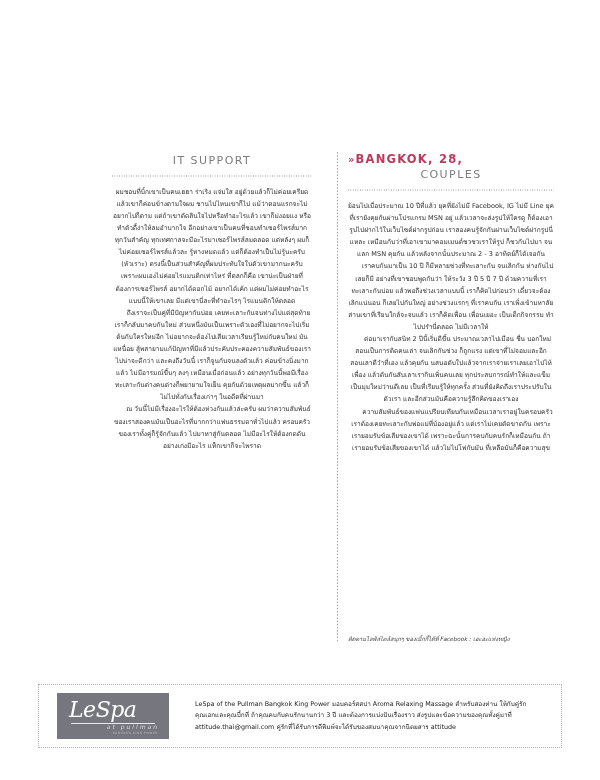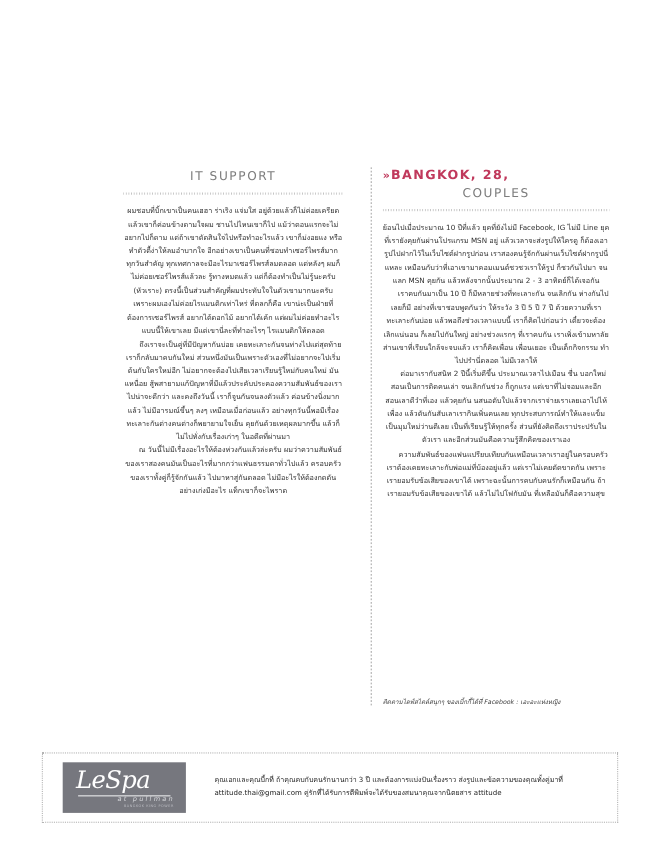--- a/index.html
+++ b/index.html
@@ -300,18 +300,19 @@
   <div class="promo">
 
     <div class="promo-logo">
       <div class="logo-script">LeSpa</div>
       <div class="logo-underline"></div>
       <div class="logo-sub">at pullman</div>
       <div class="logo-sub2">BANGKOK KING POWER</div>
     </div>
 
     <div class="promo-text">
+      <div>LeSpa  of the Pullman Bangkok King Power มอบคอร์สสปา Aroma Relaxing Massage สำหรับสองท่าน ให้กับคู่รัก</div>
       <div>คุณเอกและคุณบี้กที่ ถ้าคุณคบกับคนรักนานกว่า 3 ปี และต้องการแบ่งปันเรื่องราว ส่งรูปและข้อความของคุณทั้งคู่มาที่</div>
       <div>attitude.thai@gmail.com คู่รักที่ได้รับการตีพิมพ์จะได้รับของสมนาคุณจากนิตยสาร attitude</div>
     </div>
   </div>
 
 </div>
 
 </body></html>

